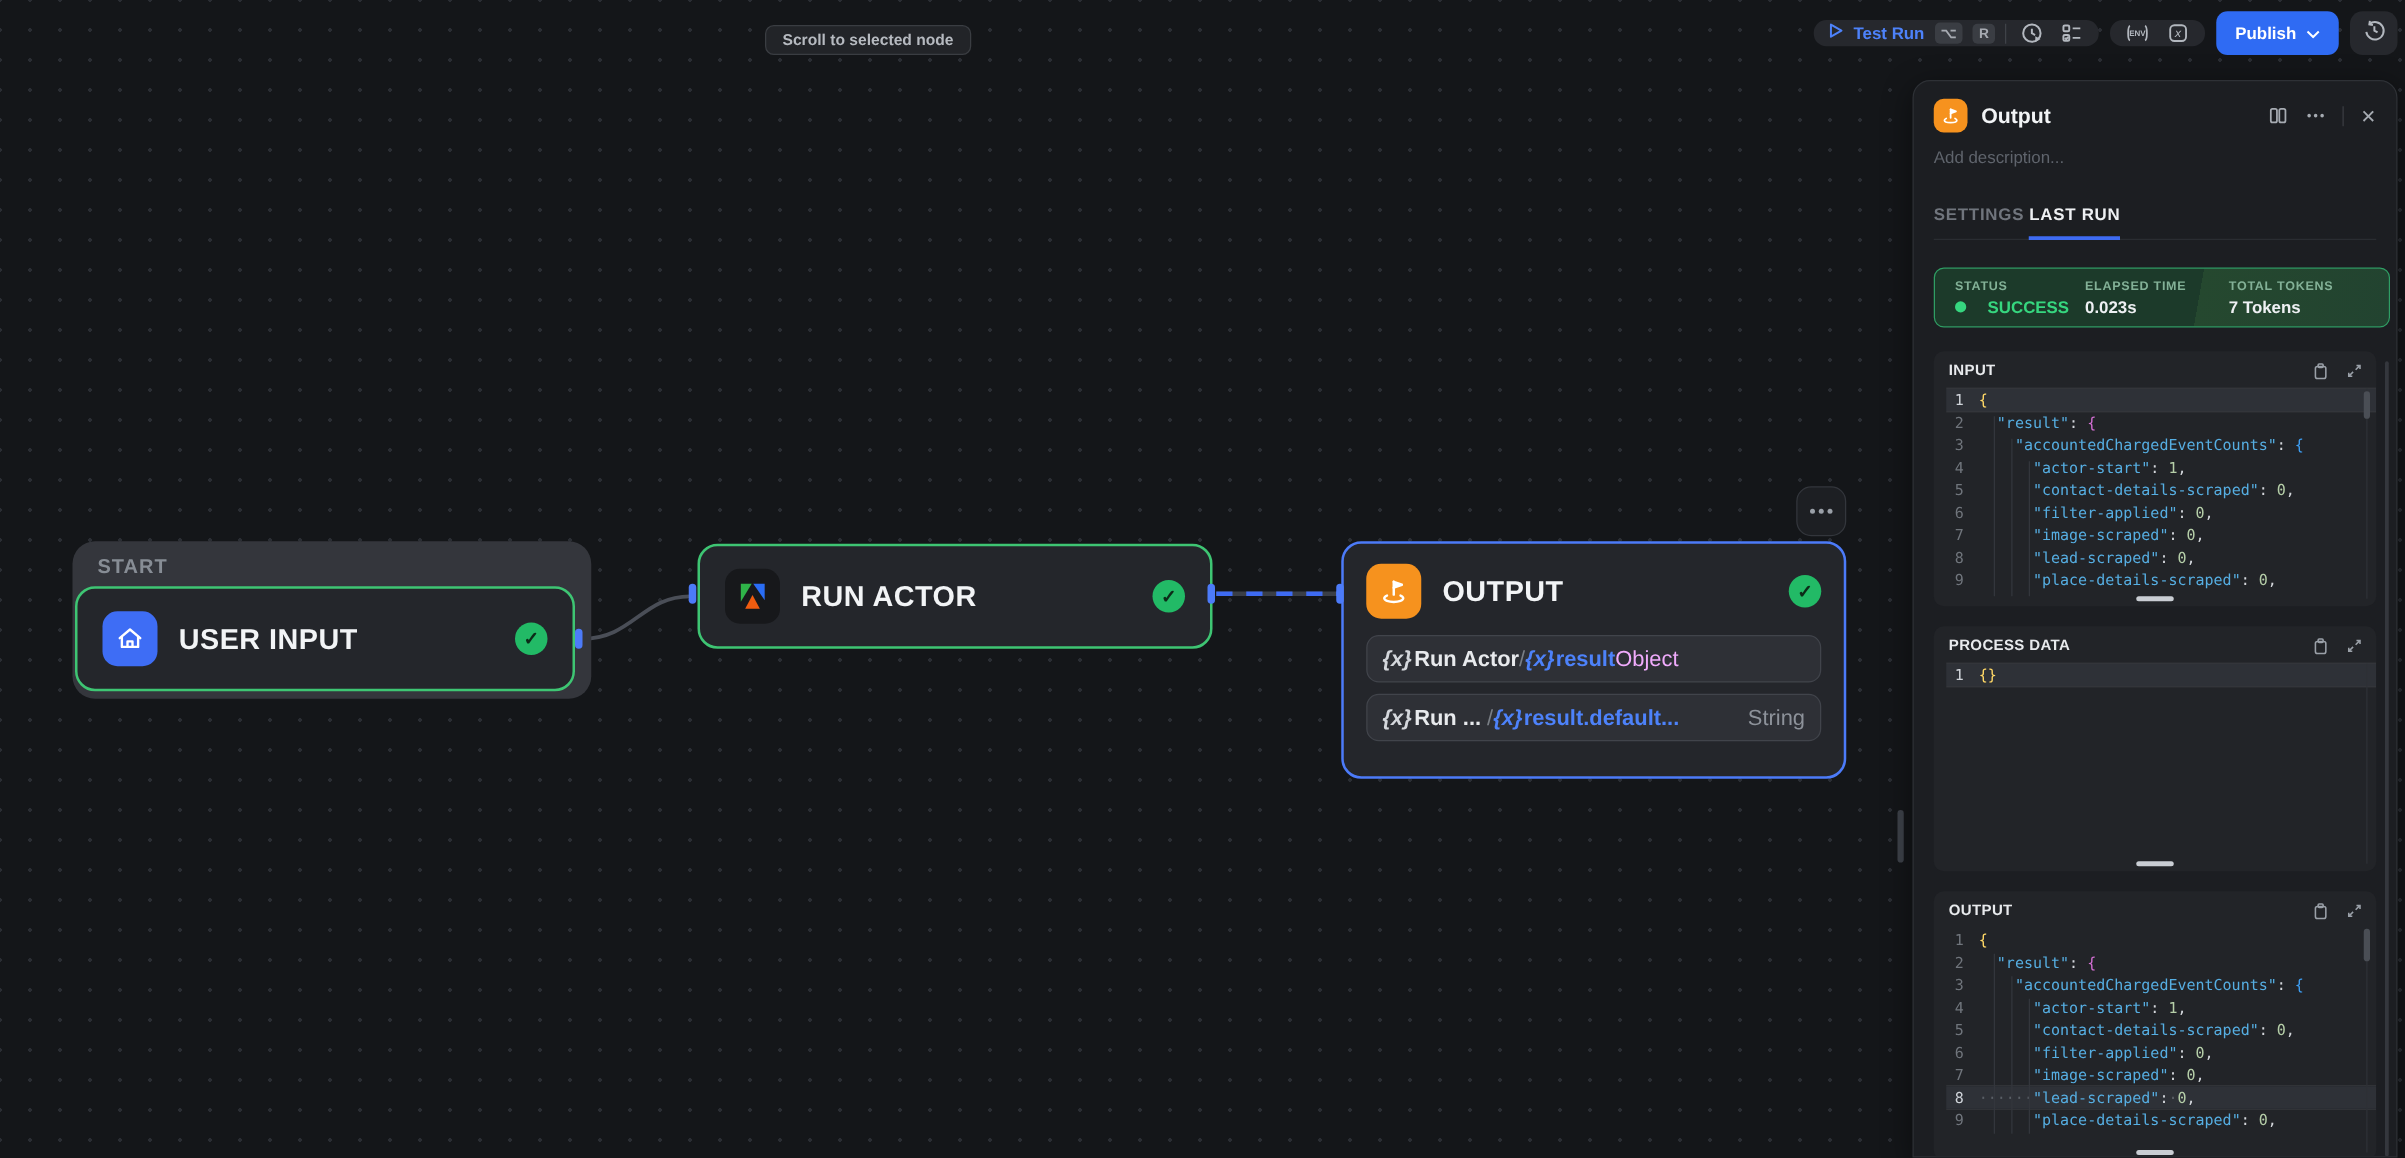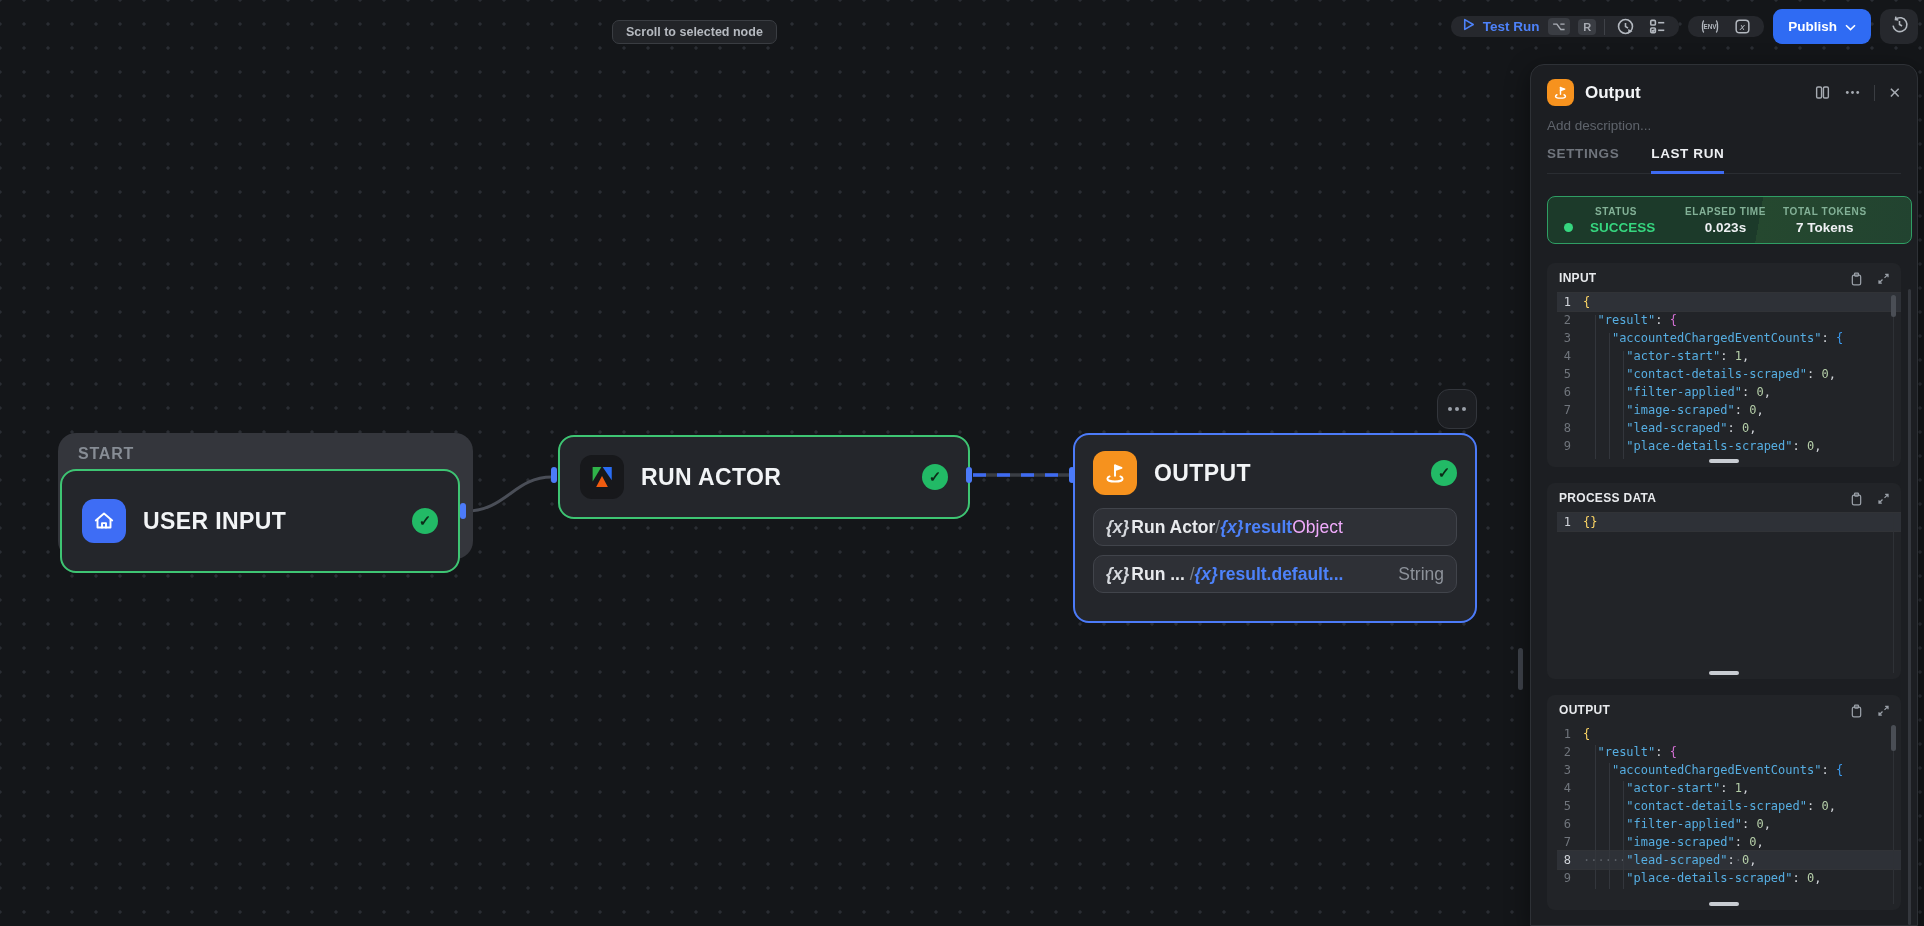--- a/index.html
+++ b/index.html
@@ -34,21 +34,21 @@
   
   svg.edges { position:absolute; inset:0; pointer-events:none; }
   .group-start { position:absolute; left:58px; top:433px; width:415px; height:126px;
     background:#34363c; border-radius:18px; }
   .group-label { position:absolute; left:20px; top:12px; color:#878d95;
     font-weight:bold; font-size:16px; letter-spacing:0.8px; }
   .node { position:absolute; background:#24262b; border-radius:16px;
     display:flex; align-items:center; padding:0 20px; gap:17px; cursor:pointer; }
   .node-green { border:2px solid #3ec573; }
   .node-blue  { border:2px solid #4c7bf9; }
-  .node-user  { left:60px; top:469px; width:400px; height:104px; }
+  .node-user  { left:60px; top:469px; width:400px; height:84px; }
   .node-actor { left:558px; top:435px; width:412px; height:84px; }
   .node-output { left:1073px; top:433px; width:404px; height:190px;
     flex-direction:column; align-items:stretch; padding:16px 18px; gap:0; }
   .node-output-header { display:flex; align-items:center; gap:17px; }
   .node-icon { width:44px; height:44px; border-radius:12px; flex:0 0 auto;
     display:flex; align-items:center; justify-content:center; }
   .icon-blue { background:#3e6df5; }
   .icon-dark { background:#17181b; }
   .icon-orange { background:#f6921e; }
   .node-title { color:#f2f4f6; font-weight:800; font-size:23px; letter-spacing:0.4px; white-space:nowrap; }
@@ -80,27 +80,27 @@
     overflow:hidden; box-shadow:0 6px 24px rgba(0,0,0,0.45); }
   .panel-header { display:flex; align-items:center; gap:11px; padding:14px 16px 0 16px; }
   .panel-node-icon { width:27px; height:27px; border-radius:8px; background:#f6921e;
     display:flex; align-items:center; justify-content:center; flex:0 0 auto; }
   .panel-title { color:#f2f4f6; font-weight:bold; font-size:17px; }
   .panel-actions { margin-left:auto; display:flex; align-items:center; gap:13px; color:#a6abb2; }
   .panel-actions .pa { cursor:pointer; display:flex; align-items:center; }
   .pa-divider { width:1px; height:16px; background:#3a3d42; }
   .pa-close { font-size:15px; }
   .panel-desc { margin:12px 16px 0 16px; color:#5f646c; font-size:13.5px; cursor:text; }
-  .tabs { margin:13px 16px 0 16px; display:flex; gap:32px; border-bottom:1px solid #2a2d32; }
+  .tabs { margin:31px 16px 0 16px; display:flex; gap:4px; border-bottom:1px solid #2a2d32; }
   .tab { font-size:13.5px; font-weight:bold; letter-spacing:0.6px; padding-bottom:10px; cursor:pointer; }
   .tab.inactive { color:#70757d; }
   .tab.active { color:#eef0f3; border-bottom:3px solid #3e6bf2; margin-bottom:-1px; }
   .status-card { margin:22px 5px 0 16px; height:48px; border:1px solid #2f9e64; border-radius:8px;
     background:linear-gradient(100deg,#1c3a2a 0%,#1c3a2a 58%,#25482f 58%,#224330 100%);
-    display:flex; align-items:center; padding:0 16px;text-align:center; }
+    display:flex; align-items:center; padding:0 16px; }
   .st-col { display:flex; flex-direction:column; gap:3px; }
   .st-col.c1 { width:104px; } .st-col.c2 { width:115px; }
   .st-label { color:#83b197; font-size:10px; font-weight:bold; letter-spacing:0.6px; }
   .st-value { color:#eef0f3; font-size:13.5px; font-weight:bold; }
   .st-success { display:flex; align-items:center; gap:17px; color:#36d67f; font-size:13.5px; font-weight:bold; }
   .st-dot { width:9px; height:9px; border-radius:50%; background:#36d67f; }
 
   .section { margin:16px 16px 0 16px; background:#222428; border-radius:8px; position:relative; overflow:hidden; }
   .section.first { margin-top:19px; }
   .sec-input { height:204px; } .sec-process { height:196px; } .sec-output { height:215px; }

